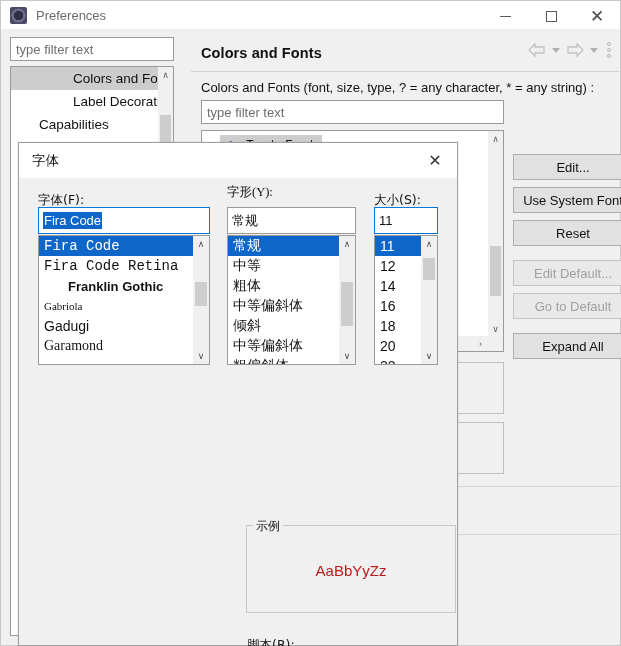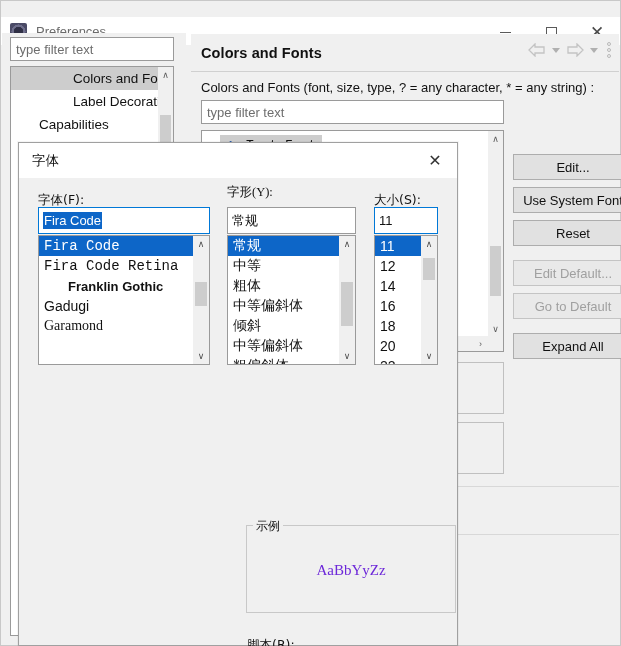--- a/index.html
+++ b/index.html
@@ -5,21 +5,21 @@
   html,body{margin:0;padding:0;}
   body{
     width:621px;height:646px;overflow:hidden;position:relative;
     background:#ffffff;
     font-family:"Liberation Sans","DejaVu Sans",sans-serif;
     font-size:12px;color:#000;
     -webkit-font-smoothing:antialiased;
   }
   
   #prefs-window{position:absolute;left:0;top:0;width:621px;height:646px;background:#f0f0f0;border:1px solid #c8c8c8;box-sizing:border-box;}
-  #titlebar{position:absolute;left:0;top:16px;width:100%;height:28px;background:#ffffff;display:flex;align-items:center;}
+  #titlebar{position:absolute;left:0;top:0;width:100%;height:28px;background:#ffffff;display:flex;align-items:center;}
   #title-icon{width:17px;height:17px;margin-left:9px;margin-right:9px;border-radius:2px;
      background:radial-gradient(circle at 50% 50%, #3a3a52 0 38%, #6f6f8c 39% 58%, #4a4a66 59% 100%);
      position:relative;flex:none;}
   #title-icon:before{content:"";position:absolute;left:4px;top:4px;width:9px;height:9px;border-radius:50%;background:#2f2f45;}
   #title-text{font-size:13px;color:#6b6b6b;font-family:"Liberation Sans",sans-serif;}
   .wbtn{width:46px;height:31px;display:flex;align-items:center;justify-content:center;color:#555;font-size:14px;}
   #wbtns{position:absolute;right:0;top:0;display:flex;}
   .mini{width:11px;height:1px;background:#5a5a5a;}
   .maxi{width:11px;height:11px;border:1px solid #5a5a5a;box-sizing:border-box;}
   .closeglyph{font-size:17px;line-height:17px;color:#4a4a4a;font-family:"DejaVu Sans",sans-serif;}
@@ -86,21 +86,21 @@
   .fd-input{position:absolute;background:#fff;border:1px solid #0078d7;box-sizing:border-box;height:27px;display:flex;align-items:center;padding-left:4px;font-size:13px;color:#111;}
   .fd-list{position:absolute;background:#fff;border:1px solid #9a9a9a;box-sizing:border-box;overflow:hidden;}
   .fd-list .row{height:20px;display:flex;align-items:center;padding-left:5px;font-size:14px;color:#111;white-space:nowrap;}
   .fd-list .row.sel{background:#0d66c8;color:#fff;}
   .lvscroll{position:absolute;right:0;top:0;width:16px;bottom:0;background:#f0f0f0;}
   .lvscroll .sa{height:16px;display:flex;align-items:center;justify-content:center;color:#4a4a4a;font-size:9px;}
   .lthumb{position:absolute;left:2px;width:12px;background:#cdcdcd;}
 
   #sample-group{position:absolute;left:227px;top:382px;width:210px;height:88px;border:1px solid #c8c8c8;box-sizing:border-box;background:#f0f0f0;}
   #sample-legend{position:absolute;left:234px;top:375px;background:#f0f0f0;padding:0 3px;font-size:12px;color:#111;}
-  #sample-text{position:absolute;left:0;right:0;top:36px;text-align:center;font-size:15px;color:#6d28d9;font-family:Liberation Serif, serif;}
+  #sample-text{position:absolute;left:0;right:0;top:36px;text-align:center;font-size:15px;color:#b91c1c;font-family:Liberation Sans, sans-serif;}
 
   #script-label{position:absolute;left:228px;top:494px;font-size:12.5px;color:#111;}
   .cjk{font-family:"DejaVu Sans","Liberation Sans",sans-serif;}
 </style>
 </head>
 <body>
 
 <div id="prefs-window">
 
   <div id="titlebar">
@@ -222,20 +222,21 @@
 
   <div class="fd-label cjk" style="left:19px;top:49px;">字体(F):</div>
   <div class="fd-input" style="left:19px;top:64px;width:172px;">
     <span id="fd-font-val" style="background:#0d66c8;color:#fff;padding:1px 1px;">Fira Code</span>
   </div>
   <div class="fd-list" style="left:19px;top:92px;width:172px;height:130px;">
     <div style="position:absolute;left:0;top:0;right:16px;bottom:0;overflow:hidden;">
       <div class="row sel" style="font-family:'Liberation Mono','DejaVu Sans Mono',monospace;">Fira Code</div>
       <div class="row" style="font-family:'Liberation Mono','DejaVu Sans Mono',monospace;">Fira Code Retina</div>
       <div class="row" style="font-weight:bold;font-size:13px;margin-left:24px;">Franklin Gothic</div>
+      <div class="row" style="font-family:'Liberation Serif','DejaVu Serif',serif;font-size:11px;">Gabriola</div>
       <div class="row">Gadugi</div>
       <div class="row" style="font-family:'Liberation Serif','DejaVu Serif',serif;">Garamond</div>
     </div>
     <div class="lvscroll">
       <div class="sa">∧</div>
       <div class="lthumb" style="top:46px;height:24px;"></div>
       <div class="sa" style="position:absolute;bottom:0;left:0;right:0;">∨</div>
     </div>
   </div>
 

